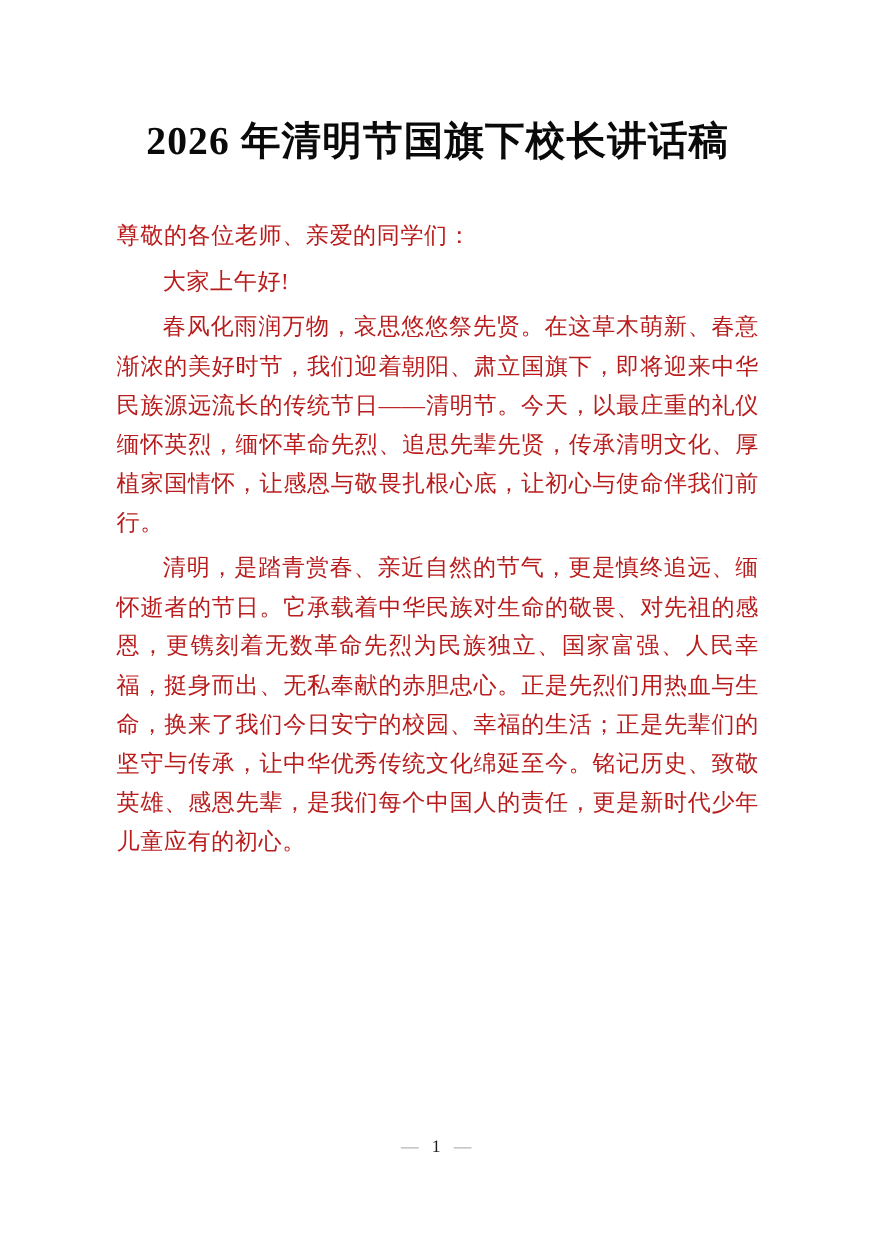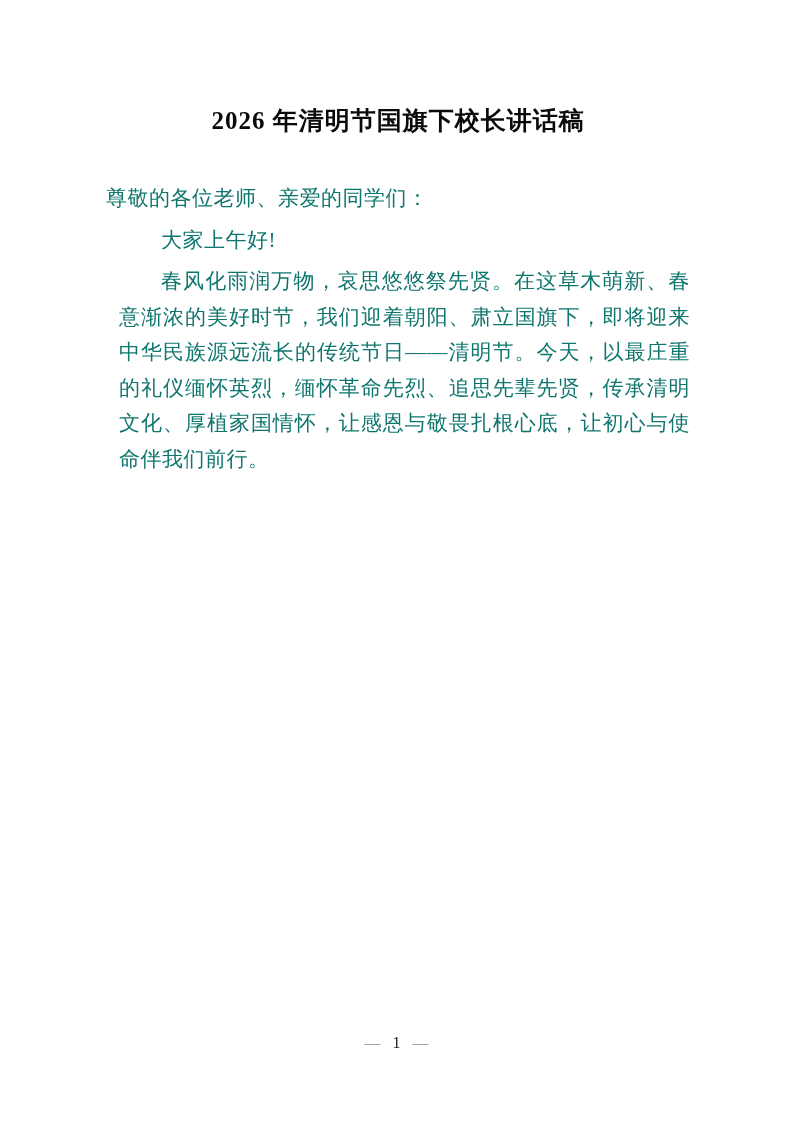--- a/index.html
+++ b/index.html
@@ -17,39 +17,38 @@
     color: #111111;
   }
   .content {
     position: absolute;
     left: 106px;
     top: 104px;
     width: 584px;
   }
   .doc-title {
     margin: 0 0 44px 0;
-    font-size: 25px;
+    font-size: 36px;
     font-weight: 700;
     letter-spacing: 1px;
     text-align: center;
     white-space: nowrap;
     color: #0a0a0a;
   }
   .p-body {
     margin: 0 0 6px 0;
     font-size: 21px;
     line-height: 35.5px;
     letter-spacing: 0.5px;
     text-align: justify;
     text-justify: inter-ideograph;
-    color: #0f766e;
+    color: #b91c1c;
   }
   .p-body.indent {
     text-indent: 2em;
-    margin-left: 13px;
   }
   .page-footer {
     position: absolute;
     left: 0;
     right: 0;
     top: 1032px;
     text-align: center;
     font-size: 16px;
     line-height: 22px;
   }
@@ -67,19 +66,20 @@
 <div class="page">
   <div class="content">
     <h1 class="doc-title">2026 年清明节国旗下校长讲话稿</h1>
 
     <p class="p-body">尊敬的各位老师、亲爱的同学们：</p>
 
     <p class="p-body indent">大家上午好!</p>
 
     <p class="p-body indent">春风化雨润万物，哀思悠悠祭先贤。在这草木萌新、春意渐浓的美好时节，我们迎着朝阳、肃立国旗下，即将迎来中华民族源远流长的传统节日——清明节。今天，以最庄重的礼仪缅怀英烈，缅怀革命先烈、追思先辈先贤，传承清明文化、厚植家国情怀，让感恩与敬畏扎根心底，让初心与使命伴我们前行。</p>
 
+    <p class="p-body indent">清明，是踏青赏春、亲近自然的节气，更是慎终追远、缅怀逝者的节日。它承载着中华民族对生命的敬畏、对先祖的感恩，更镌刻着无数革命先烈为民族独立、国家富强、人民幸福，挺身而出、无私奉献的赤胆忠心。正是先烈们用热血与生命，换来了我们今日安宁的校园、幸福的生活；正是先辈们的坚守与传承，让中华优秀传统文化绵延至今。铭记历史、致敬英雄、感恩先辈，是我们每个中国人的责任，更是新时代少年儿童应有的初心。</p>
 
   </div>
 
   <div class="page-footer">
     <span class="footer-dash">—</span><span class="footer-num">1</span><span class="footer-dash">—</span>
   </div>
 </div>
 
 </body></html>

